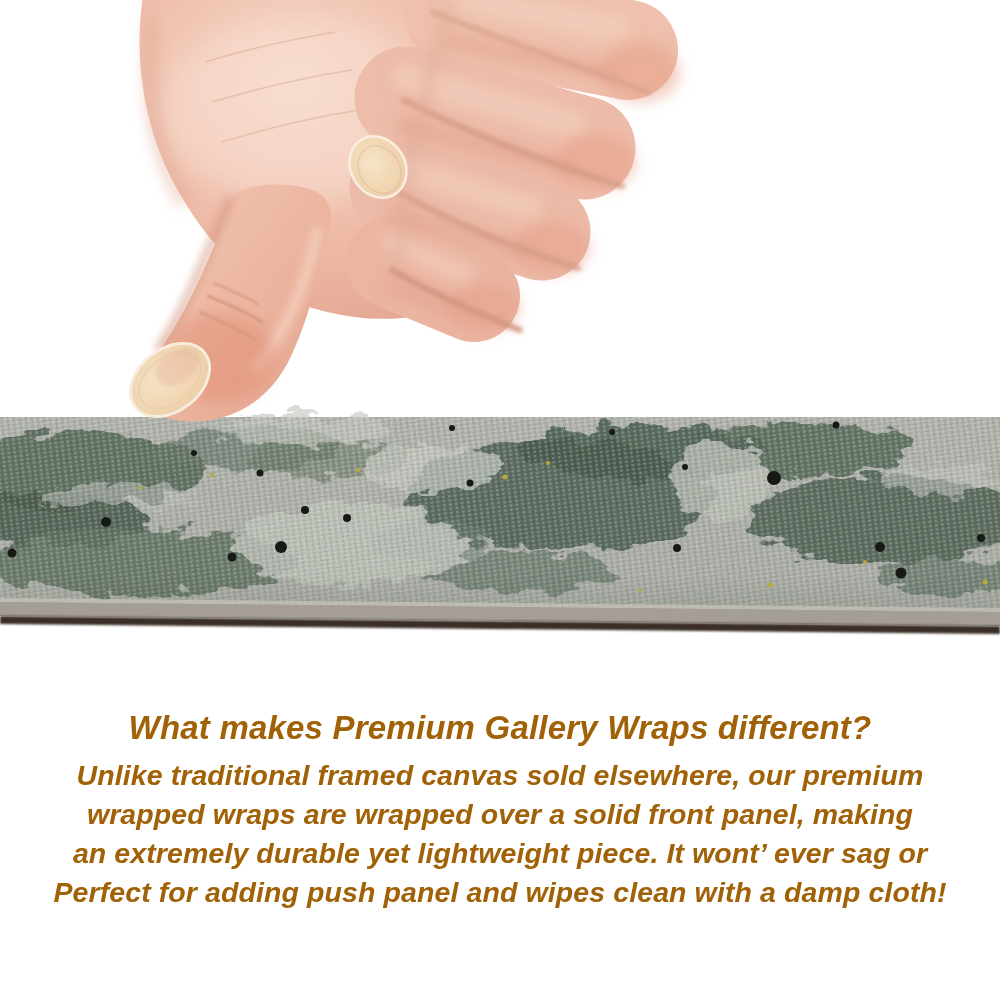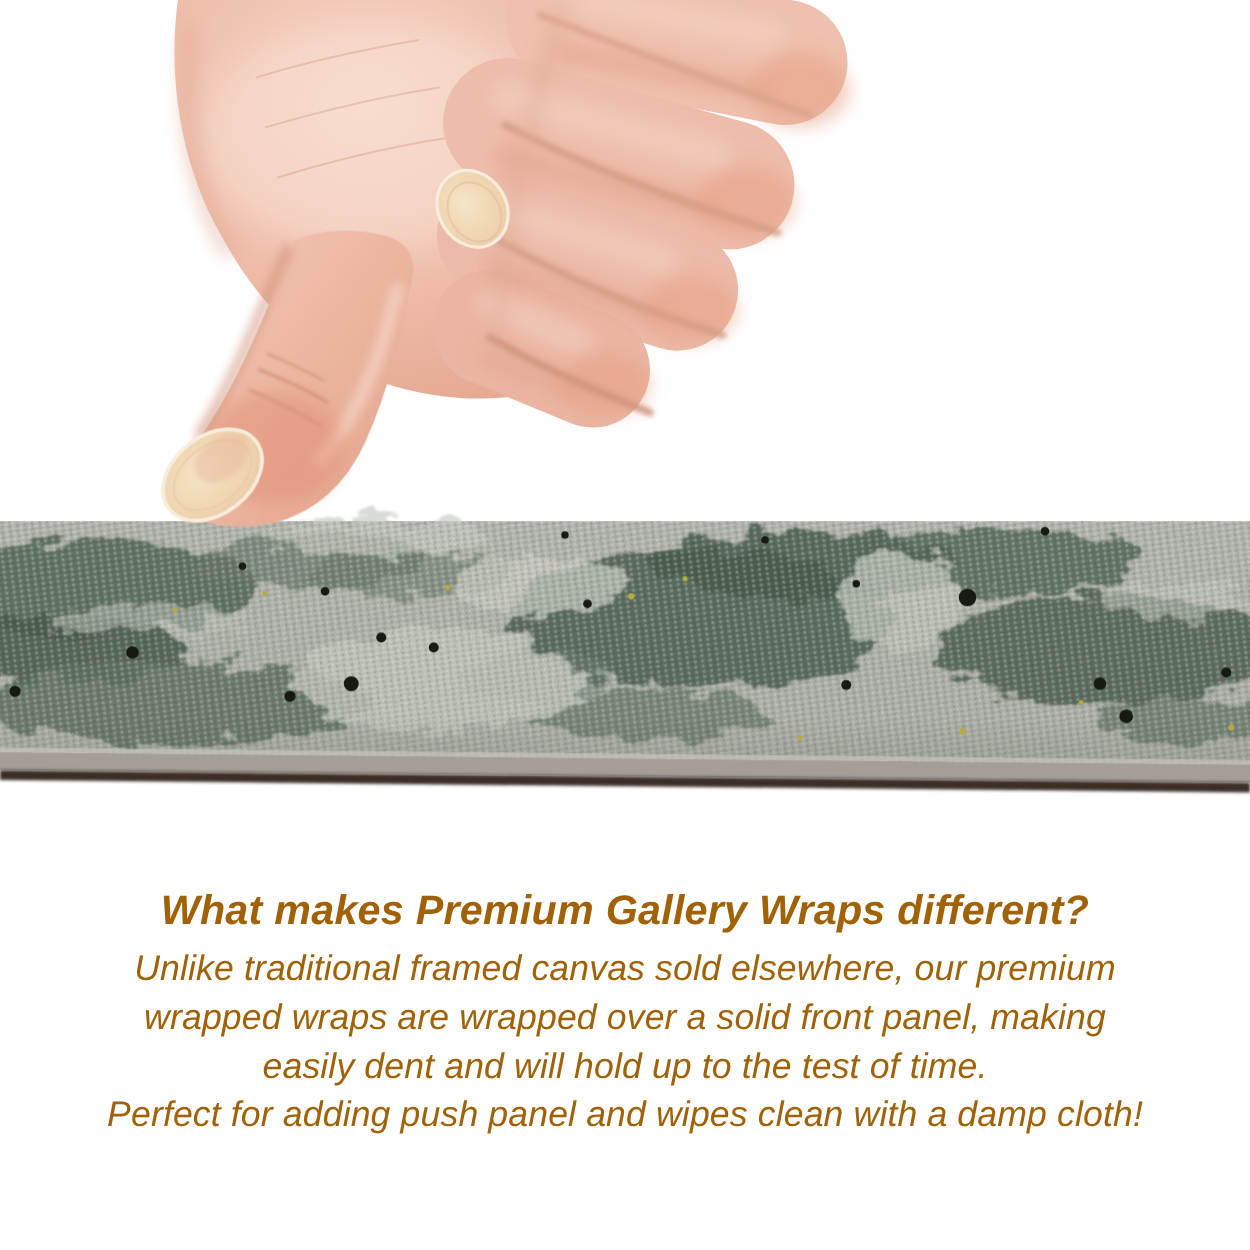--- a/index.html
+++ b/index.html
@@ -10,21 +10,21 @@
   .photo-svg{position:absolute;top:0;left:0;display:block;}
   .text-section{
     position:absolute;top:706px;left:0;width:1000px;text-align:center;
     color:#a16207;font-style:italic;
   }
   .text-section h2{
     margin:0 0 6px 0;font-size:33px;line-height:44px;font-weight:600;
     letter-spacing:.2px;
   }
   .text-section .line{
-    margin:0;font-size:28.5px;line-height:39px;font-weight:400;
+    margin:0;font-size:28.5px;line-height:39px;font-weight:700;
     letter-spacing:.1px;
   }
 </style>
 </head>
 <body>
 
 <div class="stage">
 
   <svg class="photo-svg" width="1000" height="655" viewBox="0 0 1000 655">
     <defs>
@@ -219,17 +219,17 @@
         <ellipse cx="170" cy="380" rx="35" ry="23" fill="none" stroke="#e8c9a8" stroke-width="1.8" opacity="0.6"></ellipse>
         <ellipse cx="184" cy="374" rx="24" ry="16" fill="#e8b29c" opacity="0.45" filter="url(#b2)"></ellipse>
       </g>
     </g>
   </svg>
 
   <div class="text-section">
     <h2>What makes Premium Gallery Wraps different?</h2>
     <p class="line">Unlike traditional framed canvas sold elsewhere, our premium</p>
     <p class="line">wrapped wraps are wrapped over a solid front panel, making</p>
-    <p class="line">easily dent and will hold up to the test of time.</p>
+    <p class="line">an extremely durable yet lightweight piece. It wont’ ever sag or</p>
     <p class="line">Perfect for adding push panel and wipes clean with a damp cloth!</p>
   </div>
 
 </div>
 
 </body></html>

